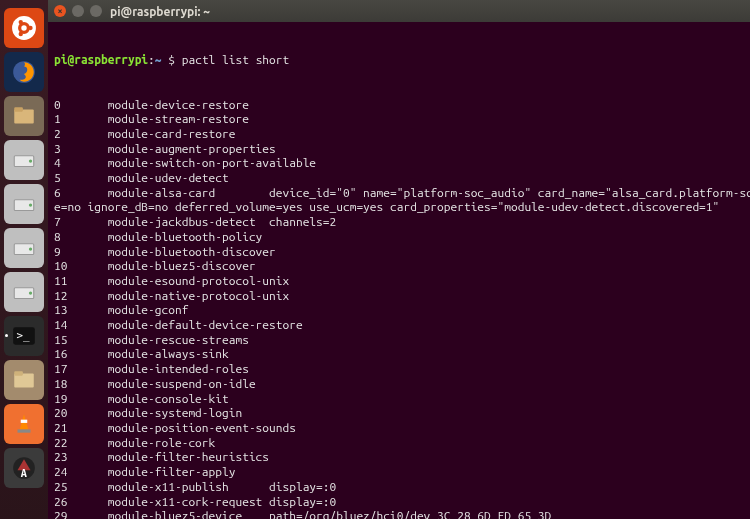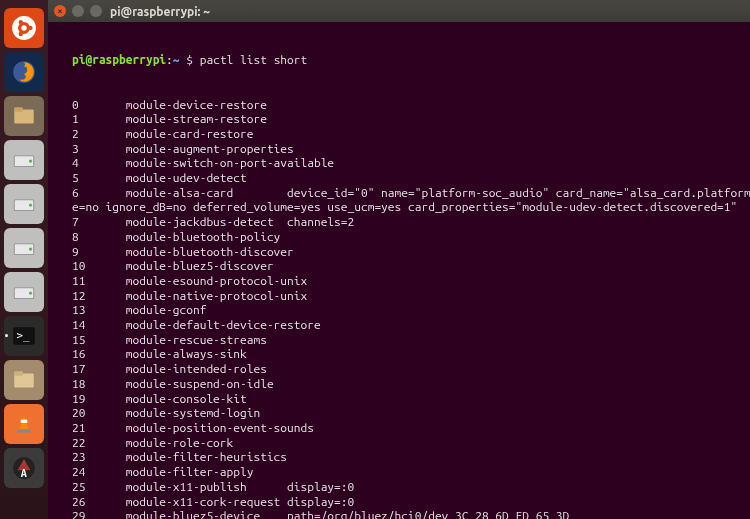--- a/index.html
+++ b/index.html
@@ -9,21 +9,21 @@
   .indicator{position:absolute;left:1px;width:3px;height:3px;background:#fff;border-radius:50%;}
   .terminal{position:absolute;left:48px;top:0;width:702px;height:519px;background:#2c001e;color:#e6e6e6;}
   .titlebar{height:22px;background:linear-gradient(to bottom,#484742,#3c3b37);display:flex;align-items:center;padding:0 6px;color:#dfdbd2;font-family:Ubuntu,Arial,sans-serif;font-size:12px;font-weight:bold;}
   .title-controls{display:flex;gap:6px;margin-right:8px;}
   .wbtn{width:12px;height:12px;border-radius:50%;display:flex;align-items:center;justify-content:center;font-size:9px;color:#333;}
   .close{background:#e95420;}
   .minmax{background:#6b6964;}
   .term-body{height:497px;overflow:hidden;padding:2px 6px;line-height:14.7px;white-space:pre;letter-spacing:0px;}
   .prompt-user{color:#8ae234;font-weight:bold;}
   .prompt-path{color:#729fcf;font-weight:bold;}
-  .term-line{white-space:pre;margin-left:18px;}
+  .term-line{white-space:pre;}
 </style>
 </head>
 <body>
 
 <div class="launcher">
   <div id="launcher-slot">
       <div class="launcher-item" style="background: rgb(221, 72, 20); position: relative;">
         <svg viewBox="0 0 24 24">
           <circle cx="12" cy="12" r="11" fill="#fff"></circle>
           <circle cx="12" cy="12" r="4" fill="none" stroke="#dd4814" stroke-width="3"></circle>

